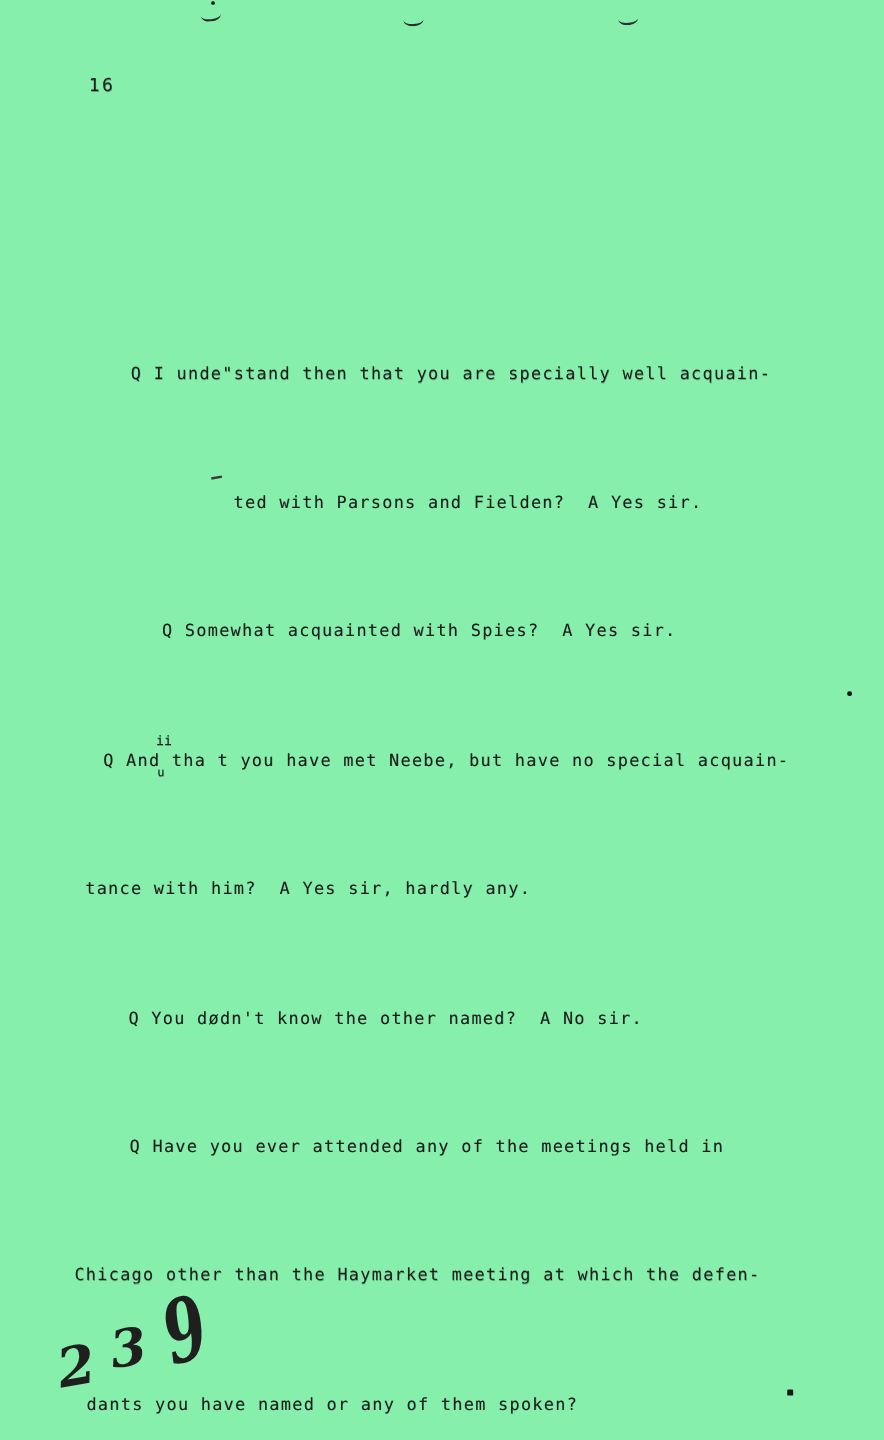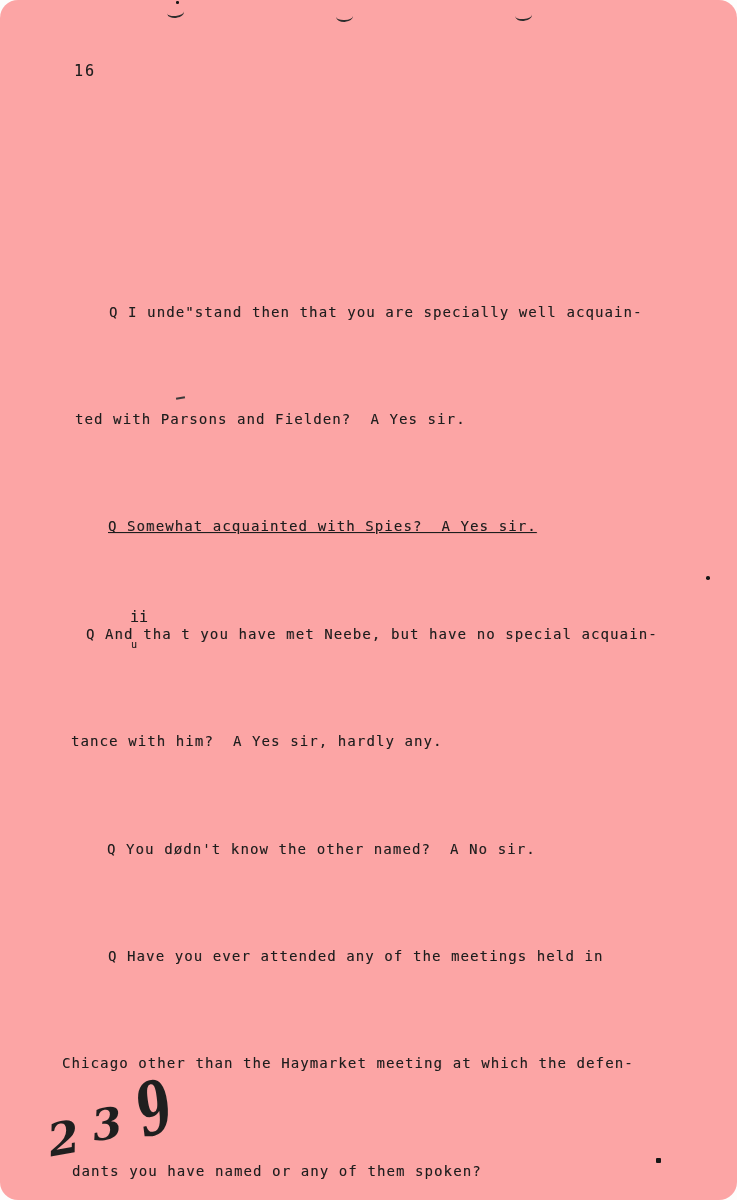--- a/index.html
+++ b/index.html
@@ -5,40 +5,39 @@
   html, body { margin: 0; padding: 0; }
   body {
     width: 737px; height: 1200px;
     background: #fdfdfc;
     overflow: hidden;
     position: relative;
     font-family: "DejaVu Sans Mono", monospace;
   }
   .page {
     position: absolute; inset: 0;
-    background: #fca5a5;
-    border-radius: 18px;
+    background: #86efac;
   }
   .page-number {
     position: absolute; left: 74px; top: 62px;
     font-size: 15px; letter-spacing: 2px;
     color: #1d1d1d;
     text-shadow: 0.3px 0.3px 0 rgba(25,25,25,0.4);
   }
   .text-block {
     position: absolute; left: 57px; top: 223px; width: 660px;
     font-size: 14px; line-height: 35.8px;
     letter-spacing: 1.1px;
     color: #1d1d1d;
     white-space: pre;
     text-shadow: 0.3px 0.3px 0 rgba(25,25,25,0.35);
   }
   .tl { height: 35.8px; }
   
-  .m0  { margin-left: 52px; } .m1  { margin-left: 18px;  } .m2  { margin-left: 51px; text-decoration: underline; }
+  .m0  { margin-left: 52px; } .m1  { margin-left: 6px; text-align: center;  } .m2  { margin-left: 78px; }
   .m3  { margin-left: 29px; } .m4  { margin-left: 14px; } .m5  { margin-left: 50px; }
   .m6  { margin-left: 51px; } .m7  { margin-left: 5px;  } .m8  { margin-left: 15px;  }
 
   .arc {
     position: absolute; width: 17px; height: 9px;
     border-bottom: 2.5px solid #2e2e2e;
     border-radius: 50%;
   }
   .arc1 { left: 167px; top: 7px;  transform: rotate(-6deg); }
   .arc2 { left: 336px; top: 11px; transform: rotate(-3deg); }
@@ -47,21 +46,21 @@
     position: absolute; background: #161616; border-radius: 50%;
   }
   .speck1 { left: 176px; top: 1px;    width: 2.5px; height: 2.5px; }
   .speck2 { left: 706px; top: 576px;  width: 3.5px; height: 3.5px; }
   .speck3 { left: 656px; top: 1158px; width: 4.5px; height: 4.5px; border-radius: 1px; }
   .dash-mark {
     position: absolute; left: 176px; top: 397px; width: 9px; height: 0;
     border-top: 2px solid #3a3a3a; transform: rotate(-10deg);
   }
   .overtype {
-    position: absolute; color: #1d1d1d; font-size: 15px;
+    position: absolute; color: #1d1d1d; font-size: 11px;
     letter-spacing: 0; line-height: 9px;
     text-shadow: 0.3px 0.3px 0 rgba(25,25,25,0.35);
   }
   .ot-above { left: 130px; top: 613px; }
   .ot-below { left: 131px; top: 640px; font-size: 10px; }
 
   .hw-digit {
     position: absolute;
     font-family: "DejaVu Serif", serif;
     font-style: italic; font-weight: bold;

